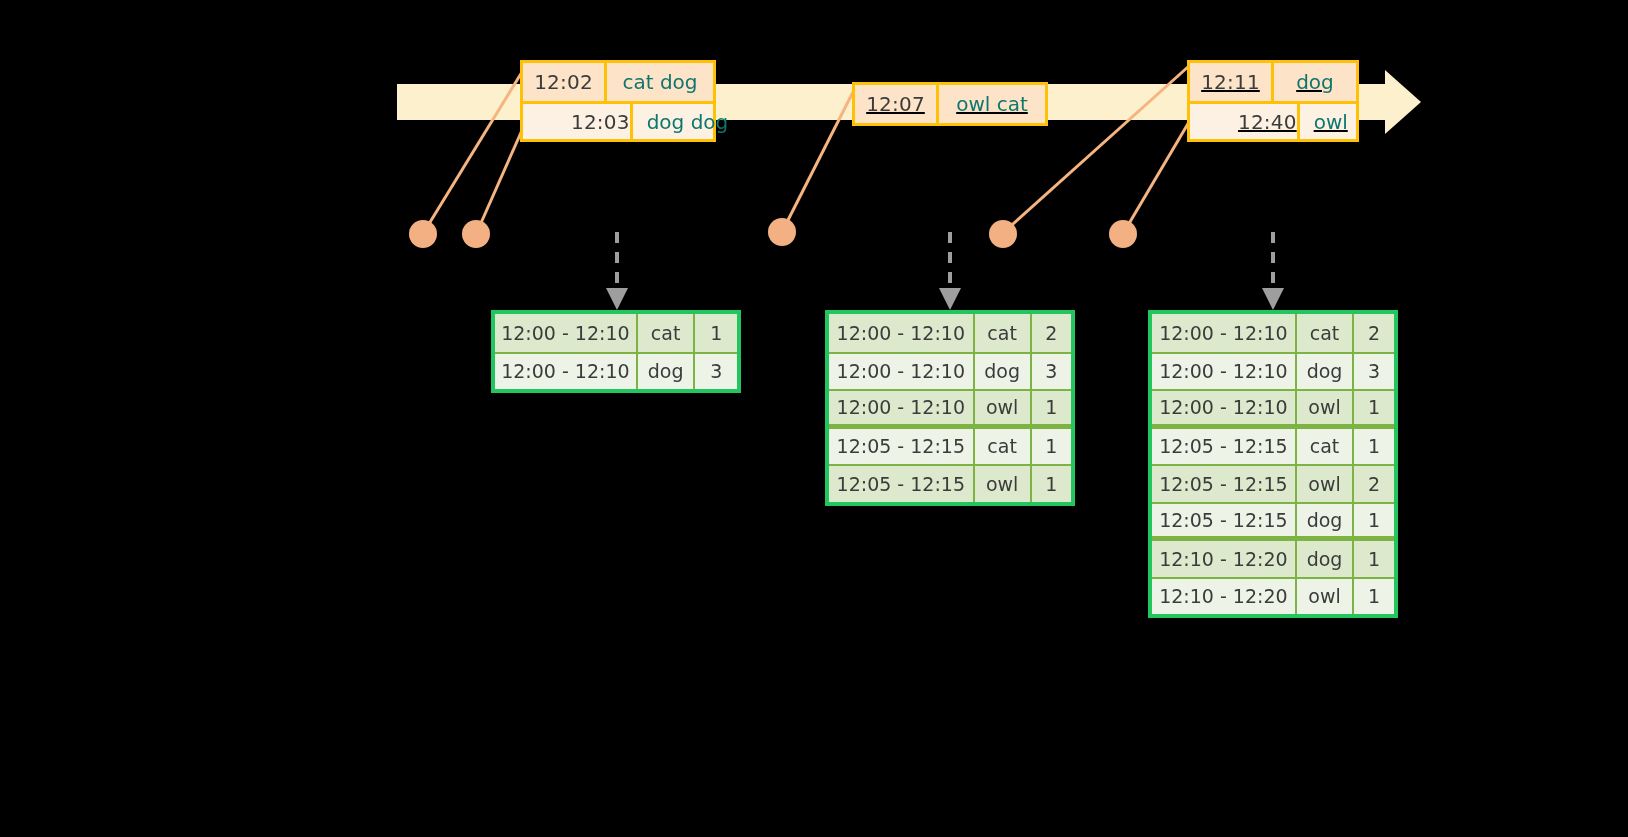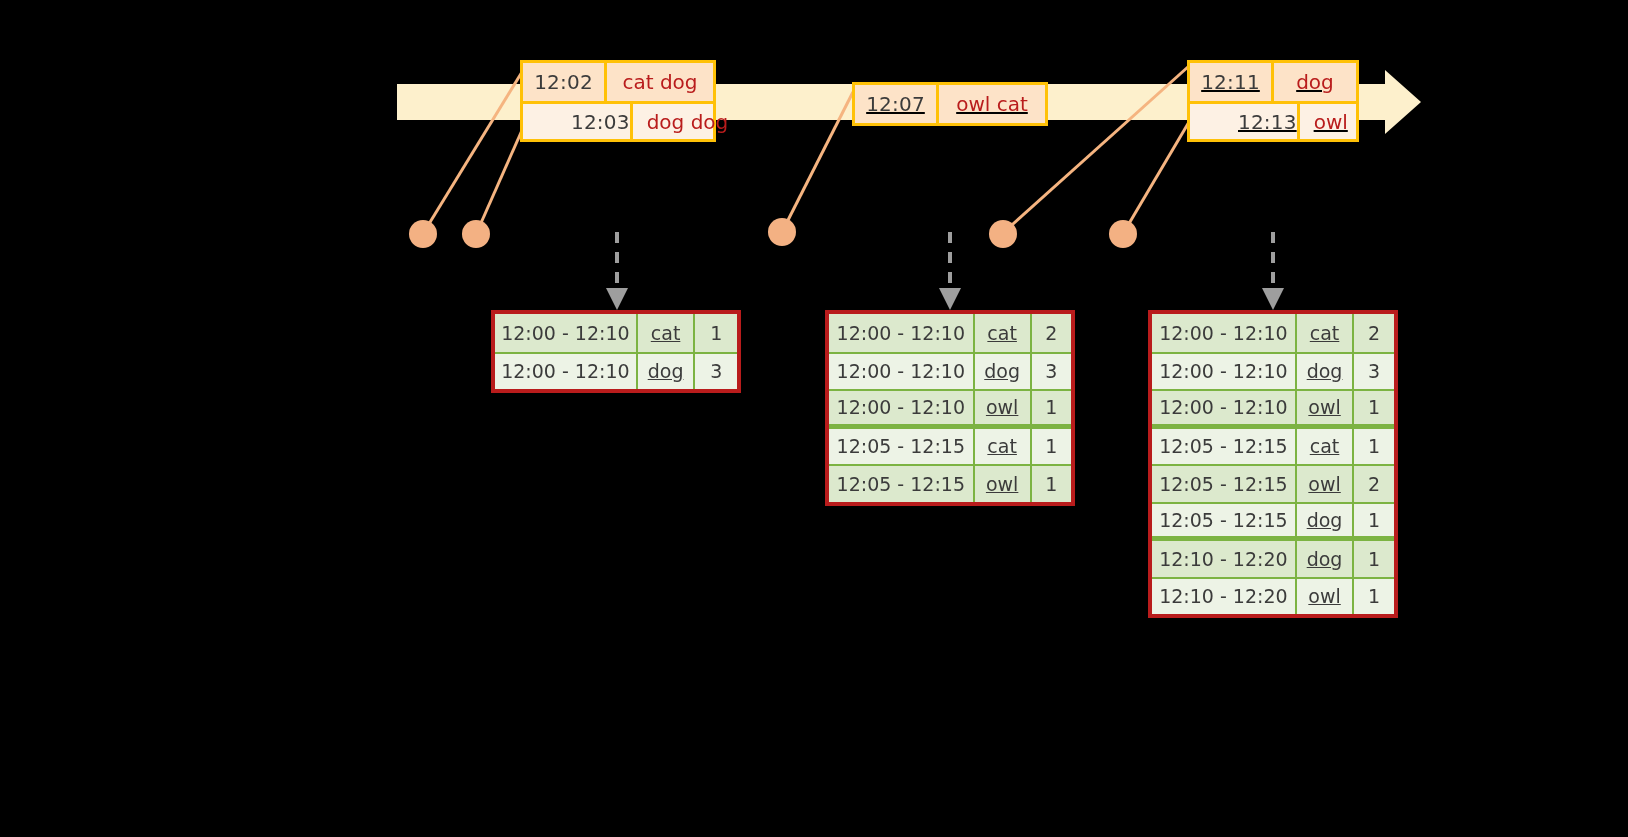--- a/index.html
+++ b/index.html
@@ -59,29 +59,29 @@
     font-size: 20px;
     color: #3b3b3b;
     letter-spacing: 0.2px;
   }
   .event-words {
     flex: 1;
     display: flex;
     align-items: center;
     justify-content: center;
     font-size: 20px;
-    color: #b91c1c;
+    color: #0f766e;
     padding: 0 14px;
     white-space: nowrap;
   }
 
   
   .result-table {
     position: absolute;
-    border: 4px solid #b91c1c;
+    border: 4px solid #22c55e;
     box-sizing: border-box;
     background: #84cc16;
   }
   .res-row {
     display: flex;
     height: 37.5px;
     box-sizing: border-box;
   }
   .res-row.shade-a { background: #DCE9CD; }
   .res-row.shade-b { background: #EDF3E6; }
@@ -101,21 +101,20 @@
   }
   .res-key {
     width: 58px;
     box-sizing: border-box;
     border-right: 2px solid #7CB342;
     display: flex;
     align-items: center;
     justify-content: center;
     font-size: 19px;
     color: #3b3b3b;
-    text-decoration: underline;
   }
   .res-count {
     width: 42px;
     box-sizing: border-box;
     display: flex;
     align-items: center;
     justify-content: center;
     font-size: 19px;
     color: #3b3b3b;
   }
@@ -182,21 +181,21 @@
       <div class="event-words">owl cat</div>
     </div>
   </div>
 
   <div class="event-box" style="left:1170px; top:60px; width:172px;text-decoration:underline;">
     <div class="event-row shade-a">
       <div class="event-time">12:11</div>
       <div class="event-words">dog</div>
     </div>
     <div class="event-row shade-b">
-      <div class="event-time">12:13</div>
+      <div class="event-time">12:40</div>
       <div class="event-words">owl</div>
     </div>
   </div>
 
   <div class="result-table t-left" style="left:474px; top:310px; width:250px;">
     <div class="res-row shade-a">
       <div class="res-window">12:00 - 12:10</div>
       <div class="res-key">cat</div>
       <div class="res-count">1</div>
     </div>

